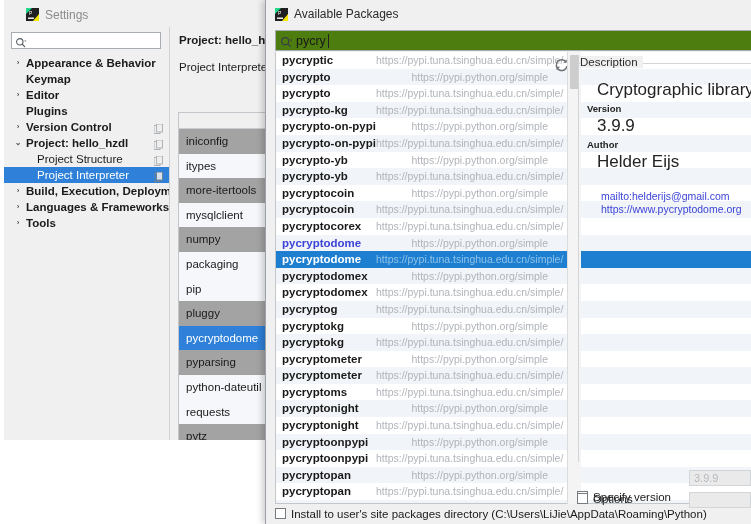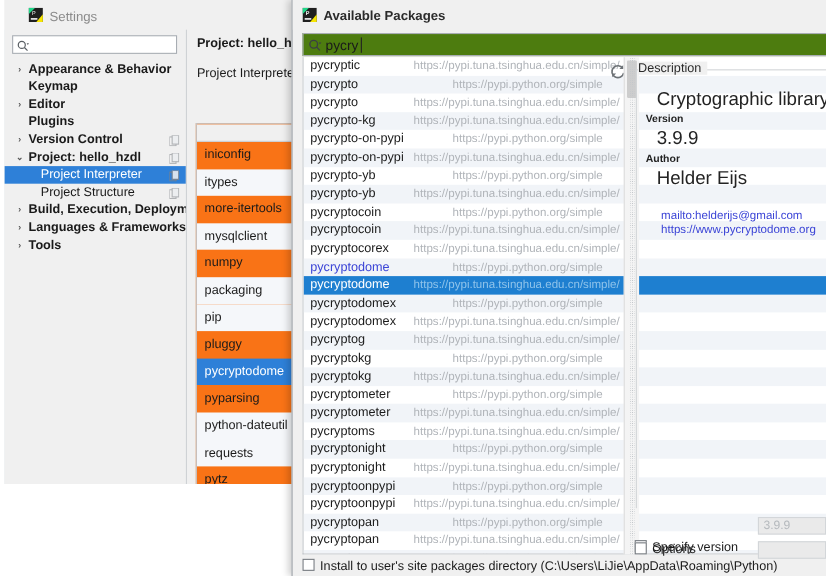--- a/index.html
+++ b/index.html
@@ -85,21 +85,21 @@
     position: absolute; left: 112px; top: 29px; width: 60px; height: 18px;
     background: #fff; border: 1px solid #a8adb3; box-sizing: border-box;
   }
   .interp-combo .pyicon {
     position: absolute; left: 3px; top: 3px; width: 11px; height: 11px;
   }
 
   .pkg-table {
     position: absolute; left: 8px; top: 85px; width: 157px; height: 410px;
     border: 1px solid #c3c7cb; border-right: none; box-sizing: border-box;
-    background: #f97316; overflow: hidden;
+    background: #a3a3a3; overflow: hidden;
   }
   .pkg-head {
     height: 16px; background: #f0f0f0; border-bottom: 1px solid #c9cdd1;
     font-size: 11px; color: #2b2b2b; text-align: right;
     padding-right: 8px; line-height: 16px; box-sizing: border-box;
   }
   .pkg-row {
     height: 24.6px; line-height: 24.6px; font-size: 11.5px; color: #1a1a1a;
     padding-left: 7px; white-space: nowrap; box-sizing: border-box;
   }
@@ -119,21 +119,21 @@
   }
 
   
   .win-avail {
     position: absolute; left: 265px; top: 0; width: 486px; height: 524px;
     background: #f0f0f0;
     border-left: 1px solid #9aa0a6;
     box-shadow: -3px 0 6px rgba(0,0,0,.18);
     overflow: hidden;
   }
-  .avail-titlebar { position: absolute; left: 0; top: 0; width: 408px; height: 27px; background:#f0f0f0;font-weight:bold; }
+  .avail-titlebar { position: absolute; left: 0; top: 0; width: 408px; height: 27px; background:#f0f0f0; }
   .avail-titlebar .tb-icon { position: absolute; left: 9px; top: 7px; width: 13px; height: 13px; }
   .avail-titlebar .tb-text {
     position: absolute; left: 28px; top: 7px;
     font-size: 12px; color: #2b2b2b; white-space: nowrap;
   }
 
   .avail-search {
     position: absolute; left: 9px; top: 30px; width: 477px; height: 21px;
     background: #4d7c0f; border: 1px solid #a8adb3; box-sizing: border-box;
   }
@@ -151,21 +151,21 @@
     position: absolute; left: 9px; top: 52px; width: 541px; height: 452px;
     overflow: hidden; background: #fff;
     border: 1px solid #c3c7cb; border-top: none; box-sizing: border-box;
   }
   .avail-row {
     position: relative; height: 16.6px; line-height: 16.6px;
     font-size: 11.5px; white-space: nowrap; overflow: hidden;
   }
   .avail-row.alt { background: #f1f4f8; }
   .avail-row .nm {
-    position: absolute; left: 6px; top: 0; color: #1a1a1a;
+    position: absolute; left: 6px; top: 0; color: #1a1a1a; font-weight: bold;
   }
   .avail-row.link .nm { color: #3b44d6; }
   .avail-row .url {
     position: absolute; left: 100px; top: 0; width: 172px;
     text-align: right; color: #b0b4b9; font-size: 10.5px;
   }
   .avail-row.sel { background: #1e7fd0; }
   .avail-row.sel .nm { color: #ffffff; }
   .avail-row.sel .url { color: #8fc3ea; }
 
@@ -289,29 +289,29 @@
               </svg></span>
           </div>
           <div class="tree-item bold">
             <span class="arrow">⌄</span>
             <span class="label">Project: hello_hzdl</span>
             <span class="copy-badge"><svg width="9" height="10" viewBox="0 0 9 10">
                 <rect x="0" y="1.5" width="6" height="8" fill="none" stroke="#7d8287" stroke-width="1"></rect>
                 <rect x="2.5" y="0" width="6" height="8" fill="#e9edf1" stroke="#7d8287" stroke-width="1"></rect>
               </svg></span>
           </div>
-          <div class="tree-item selected">
-            <span class="label ind2">Project Interpreter</span>
+          <div class="tree-item">
+            <span class="label ind2">Project Structure</span>
             <span class="copy-badge"><svg width="9" height="10" viewBox="0 0 9 10">
                 <rect x="0" y="1.5" width="6" height="8" fill="none" stroke="#7d8287" stroke-width="1"></rect>
                 <rect x="2.5" y="0" width="6" height="8" fill="#e9edf1" stroke="#7d8287" stroke-width="1"></rect>
               </svg></span>
           </div>
-          <div class="tree-item">
-            <span class="label ind2">Project Structure</span>
+          <div class="tree-item selected">
+            <span class="label ind2">Project Interpreter</span>
             <span class="copy-badge"><svg width="9" height="10" viewBox="0 0 9 10">
                 <rect x="0" y="1.5" width="6" height="8" fill="none" stroke="#7d8287" stroke-width="1"></rect>
                 <rect x="2.5" y="0" width="6" height="8" fill="#e9edf1" stroke="#7d8287" stroke-width="1"></rect>
               </svg></span>
           </div>
           <div class="tree-item bold">
             <span class="arrow">›</span>
             <span class="label">Build, Execution, Deployment</span>
           </div>
           <div class="tree-item bold">

